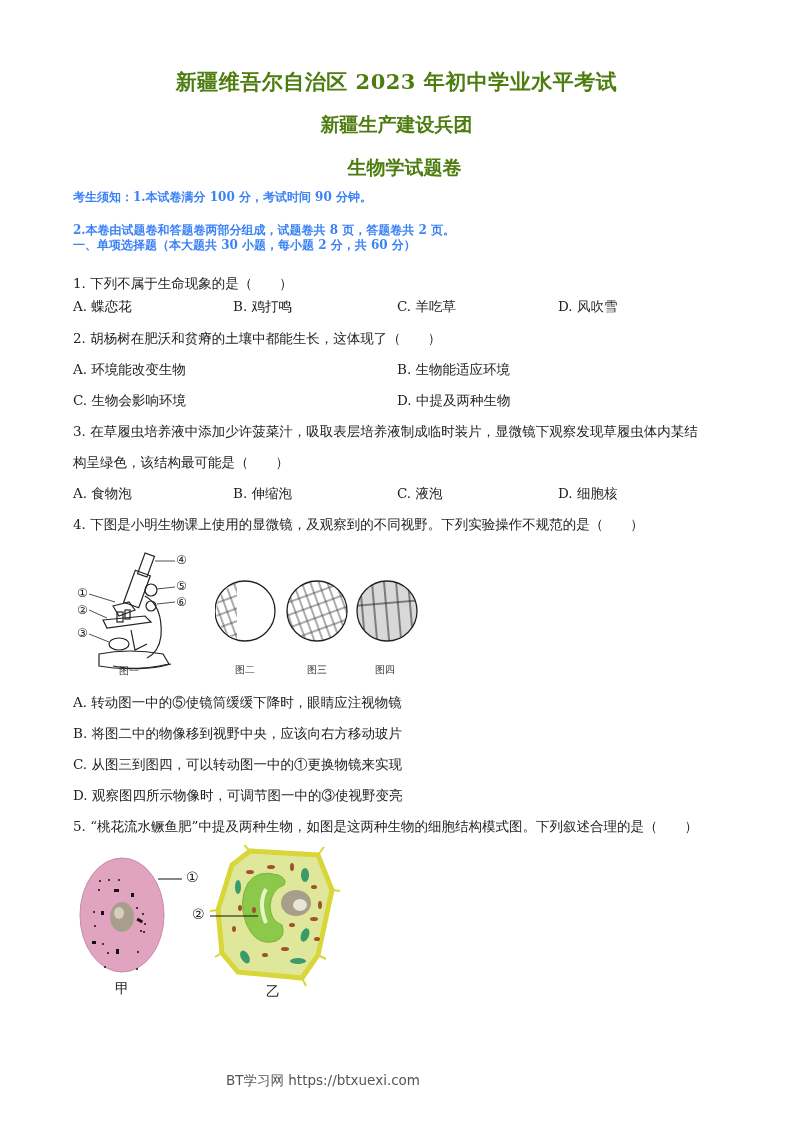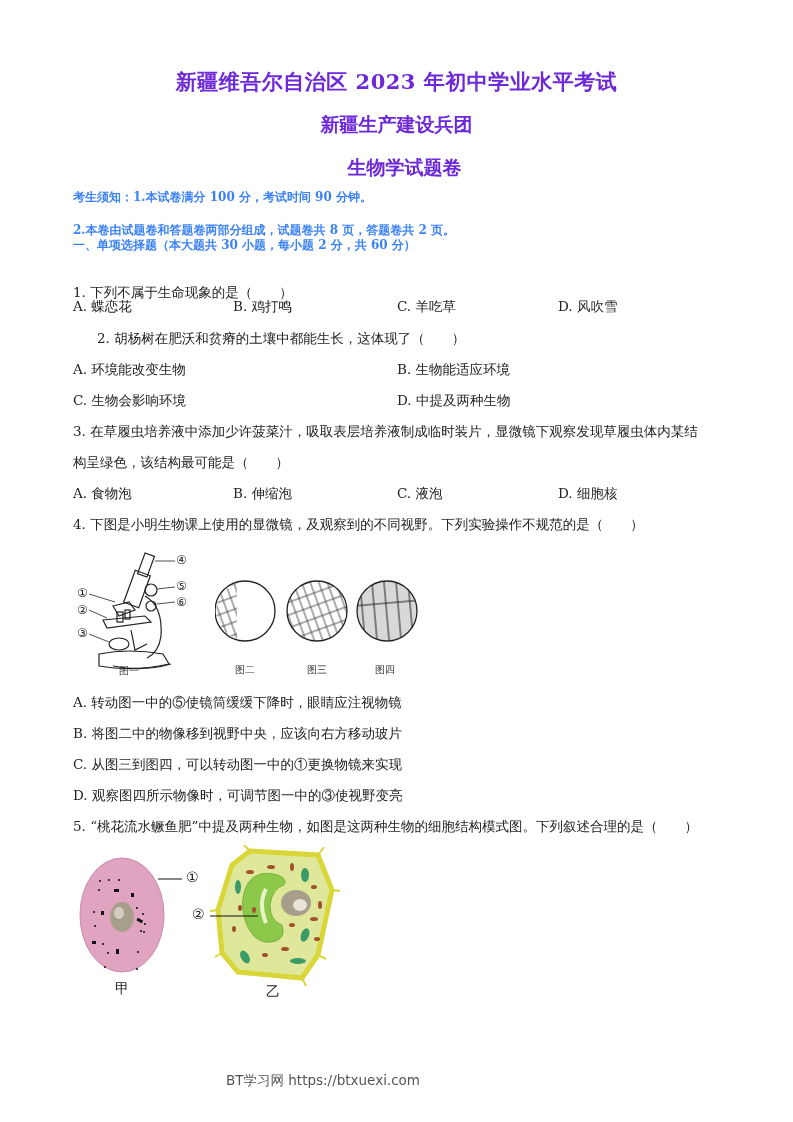--- a/index.html
+++ b/index.html
@@ -1,18 +1,18 @@
 <!DOCTYPE html>
 <html><head>
 <meta charset="utf-8">
 <style>
   html, body { margin: 0; padding: 0; background: #ffffff; }
   body { width: 793px; height: 1122px; position: relative; overflow: hidden;
          font-family: "DejaVu Serif", "Liberation Serif", serif; color: #1a1a1a; }
-  .title { position: absolute; left: 0; width: 793px; text-align: center; font-weight: bold; color: #6d28d9; }
+  .title { position: absolute; left: 0; width: 793px; text-align: center; font-weight: bold; color: #4d7c0f; }
   .t1 { top: 68px; font-size: 21px; letter-spacing: 0.5px; }
   .t2 { top: 112px; font-size: 19px; }
   .t3 { top: 155px; font-size: 19px; margin-left: 8px; }
   .bold-line { position: absolute; left: 73px; font-size: 12px; font-weight: bold; color: #3b82f6; white-space: nowrap; }
   .line { position: absolute; left: 73px; font-size: 13.5px; white-space: nowrap; color: #222; }
   .opt { position: absolute; font-size: 13.5px; white-space: nowrap; color: #222; }
   .c1 { left: 73px; } .c2 { left: 233px; } .c3 { left: 397px; } .c4 { left: 558px; }
   .h2 { left: 397px; }
   .fig { position: absolute; }
   .caption { position: absolute; font-size: 10px; color: #333; font-family: "DejaVu Sans", sans-serif; }
@@ -25,27 +25,27 @@
 <body>
 
 <div class="title t1">新疆维吾尔自治区 2023 年初中学业水平考试</div>
 <div class="title t2">新疆生产建设兵团</div>
 <div class="title t3">生物学试题卷</div>
 
 <div class="bold-line" style="top:189px;">考生须知：1.本试卷满分 100 分，考试时间 90 分钟。</div>
 <div class="bold-line" style="top:222px;text-align:center;">2.本卷由试题卷和答题卷两部分组成，试题卷共 8 页，答题卷共 2 页。</div>
 <div class="bold-line" style="top:237px;">一、单项选择题（本大题共 30 小题，每小题 2 分，共 60 分）</div>
 
-<div class="line" style="top:284px;">1. 下列不属于生命现象的是（　　）</div>
+<div class="line" style="top:275px;">1. 下列不属于生命现象的是（　　）</div>
 <div class="opt c1" style="top:298px;">A. 蝶恋花</div>
 <div class="opt c2" style="top:298px;">B. 鸡打鸣</div>
 <div class="opt c3" style="top:298px;">C. 羊吃草</div>
 <div class="opt c4" style="top:298px;text-align:center;">D. 风吹雪</div>
 
-<div class="line" style="top:330px;margin-left:24px;">2. 胡杨树在肥沃和贫瘠的土壤中都能生长，这体现了（　　）</div>
+<div class="line" style="top:330px;">2. 胡杨树在肥沃和贫瘠的土壤中都能生长，这体现了（　　）</div>
 <div class="opt c1" style="top:361px;">A. 环境能改变生物</div>
 <div class="opt h2" style="top:361px;">B. 生物能适应环境</div>
 <div class="opt c1" style="top:392px;">C. 生物会影响环境</div>
 <div class="opt h2" style="top:392px;">D. 中提及两种生物</div>
 
 <div class="line" style="top:423px;">3. 在草履虫培养液中添加少许菠菜汁，吸取表层培养液制成临时装片，显微镜下观察发现草履虫体内某结</div>
 <div class="line" style="top:454px;">构呈绿色，该结构最可能是（　　）</div>
 <div class="opt c1" style="top:485px;">A. 食物泡</div>
 <div class="opt c2" style="top:485px;">B. 伸缩泡</div>
 <div class="opt c3" style="top:485px;">C. 液泡</div>

